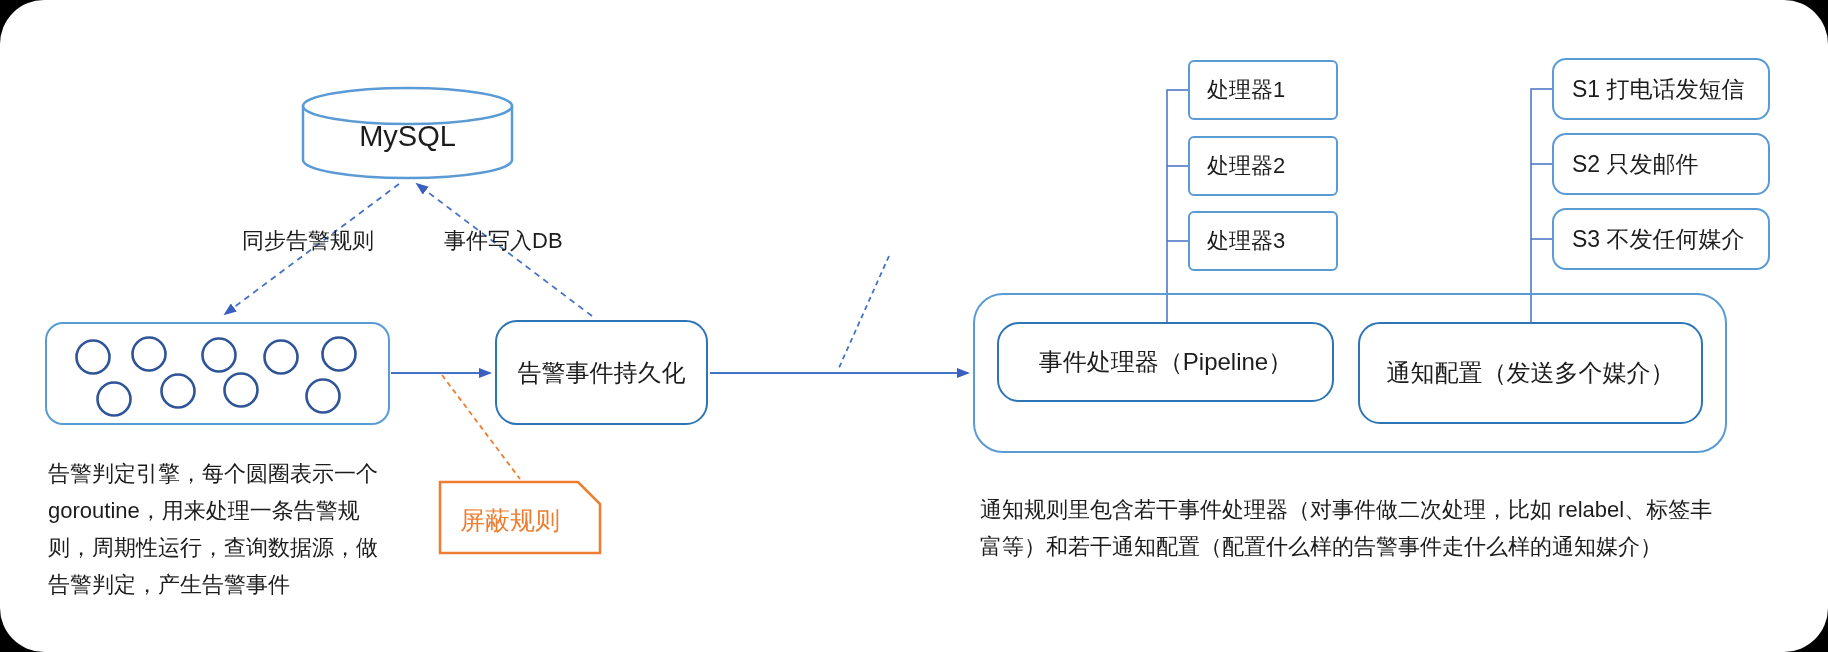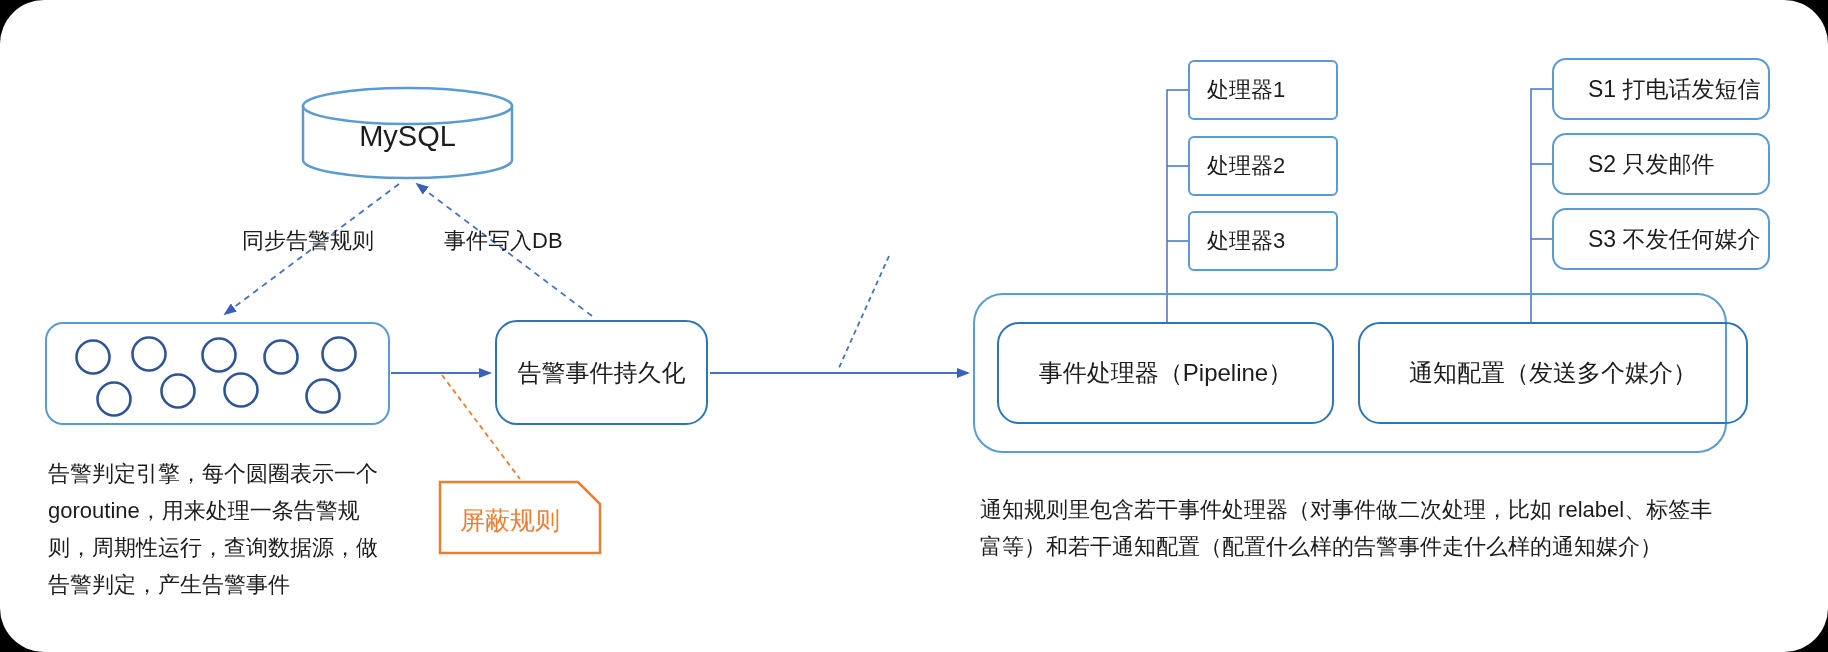--- a/index.html
+++ b/index.html
@@ -27,33 +27,33 @@
 
   
   .persist-box{left:495px;top:320px;width:213px;height:105px;border-radius:22px;
                border-color:#2E75B6;font-size:24px;}
 
   
   .relation-note{left:762px;top:145px;font-size:22px;line-height:38px;}
 
   
   .container-box{left:973px;top:293px;width:754px;height:160px;border-radius:30px;}
-  .pipeline-box{left:997px;top:322px;width:337px;height:102px;border-radius:22px;
+  .pipeline-box{left:997px;top:322px;width:337px;height:80px;border-radius:22px;
                 border-color:#2E75B6;font-size:24px;}
-  .notifycfg-box{left:1358px;top:322px;width:390px;height:102px;border-radius:22px;
+  .notifycfg-box{left:1358px;top:322px;width:345px;height:102px;border-radius:22px;
                  border-color:#2E75B6;font-size:24px;}
 
   
   .proc-box{left:1188px;width:150px;height:60px;border-radius:6px;font-size:22px;
             justify-content:flex-start;padding-left:17px;}
   .proc-1{top:60px;} .proc-2{top:136px;} .proc-3{top:211px;}
 
   
   .strat-box{left:1552px;width:218px;height:62px;border-radius:14px;font-size:23px;
-             justify-content:flex-start;padding-left:34px;}
+             justify-content:flex-start;padding-left:18px;}
   .strat-1{top:58px;} .strat-2{top:133px;} .strat-3{top:208px;}
 
   
   .mask-label{left:440px;top:504px;width:140px;text-align:center;
               font-size:25px;color:#ED7D31;}
 
   
   .engine-note{left:48px;top:455px;font-size:22px;line-height:37px;}
   .notify-note{left:980px;top:491px;font-size:22px;line-height:37px;}
 </style>

